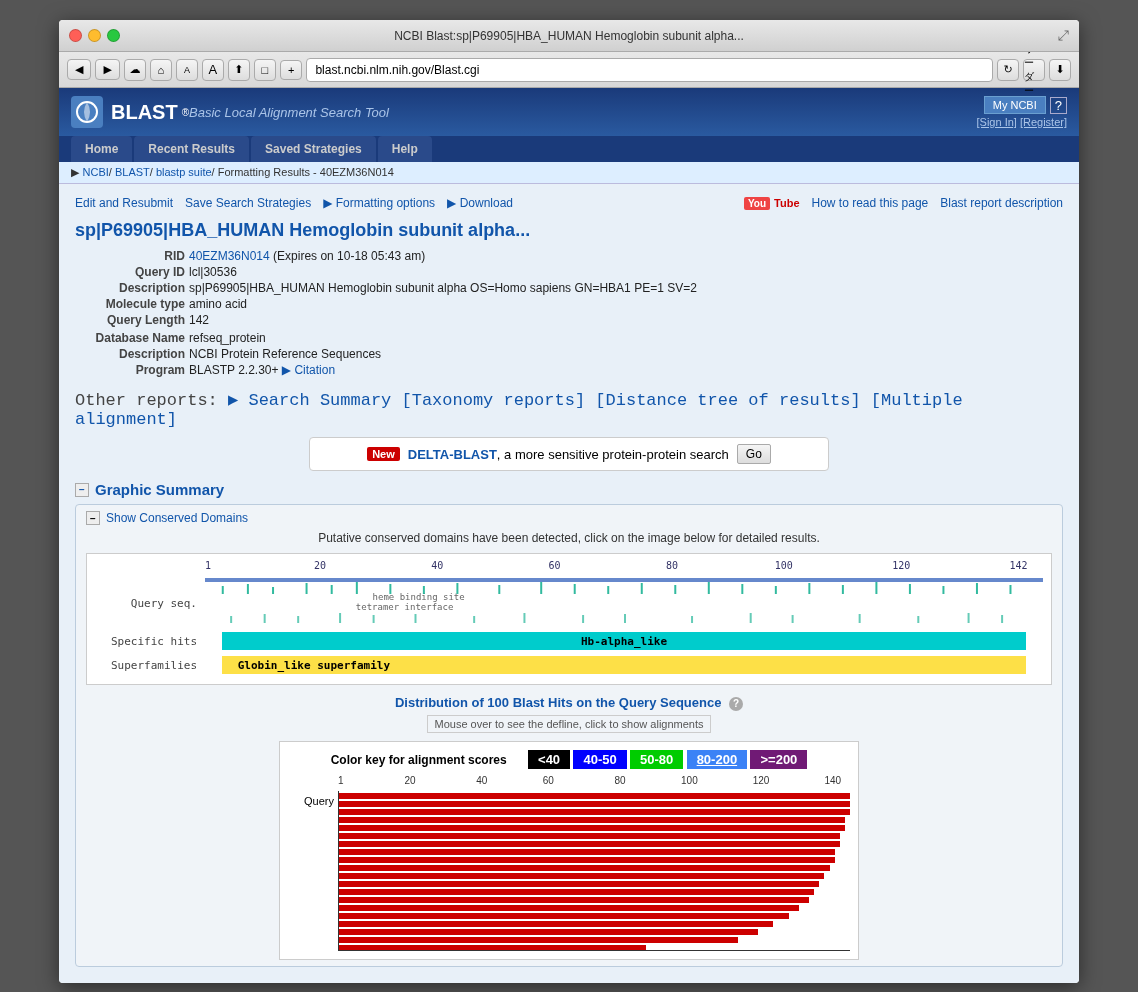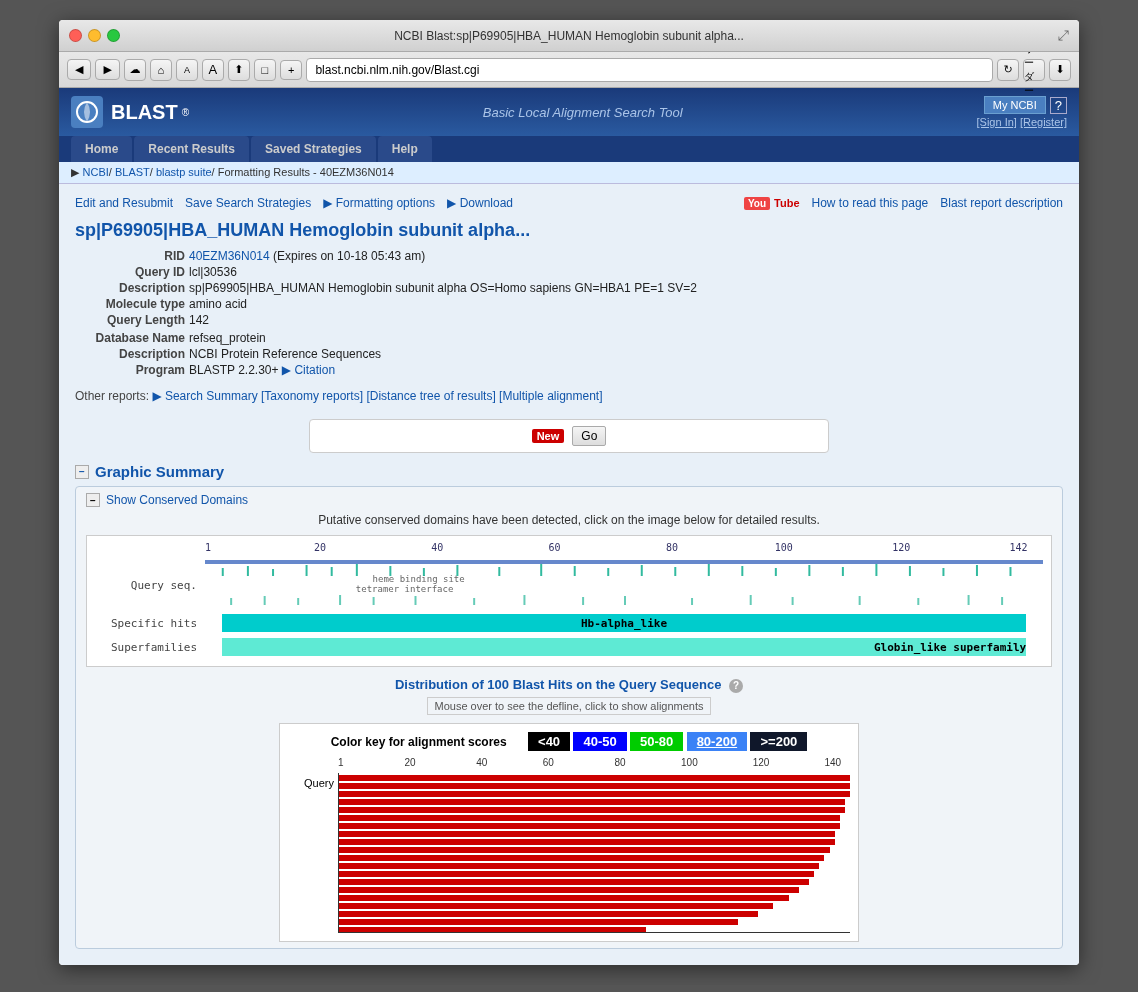--- a/index.html
+++ b/index.html
@@ -50,21 +50,21 @@
     .blast-header {
       background: linear-gradient(to bottom, #1a3a7a, #2a5aa0);
       padding: 8px 12px;
       display: flex;
       align-items: center;
       justify-content: space-between;
     }
     .blast-logo { display: flex; align-items: center; gap: 4px; }
     .blast-logo-text { font-size: 20px; font-weight: bold; color: #fff; }
     .blast-logo-sup { font-size: 10px; color: #fff; vertical-align: super; }
-    .blast-tagline { color: #aac4e8; font-style: italic; font-size: 13px; flex: 1; text-align: center; }
+    .blast-tagline { color: #aac4e8; font-style: italic; font-size: 13px; flex: 1; }
     .blast-header-right { display: flex; flex-direction: column; align-items: flex-end; gap: 2px; }
     .my-ncbi-btn { background: #4a7fc0; color: #fff; border: 1px solid #6a9fd0; padding: 2px 8px; font-size: 11px; cursor: pointer; }
     .sign-links { color: #aac4e8; font-size: 11px; }
     .sign-links a { color: #aac4e8; }
     
     
     .nav-tabs {
       background: #1a3a7a;
       display: flex;
       padding: 0 12px;
@@ -140,23 +140,24 @@
       margin-bottom: 10px;
     }
     .info-left, .info-right { }
     .info-row { display: flex; gap: 4px; margin-bottom: 2px; font-size: 12px; }
     .info-label { font-weight: bold; color: #444; min-width: 110px; text-align: right; }
     .info-value { color: #222; }
     .info-value a { color: #1155aa; text-decoration: none; }
     
     
     .other-reports {
-      font-size: 12px;
-      margin-bottom: 16px;
+      font-size: 17px;
+      margin-bottom: 8px;
       color: #444;
+      font-family: Liberation Mono, monospace;
     }
     .other-reports a { color: #1155aa; text-decoration: none; }
     
     
     .delta-banner {
       background: #fff;
       border: 1px solid #ccc;
       border-radius: 4px;
       padding: 6px 12px;
       display: flex;
@@ -476,20 +477,23 @@
     <div class="other-reports">
       <span>Other reports:</span>
       <a href="#"> ▶ Search Summary</a>
       <a href="#"> [Taxonomy reports]</a>
       <a href="#"> [Distance tree of results]</a>
       <a href="#"> [Multiple alignment]</a>
     </div>
 
     <div class="delta-banner">
       <span class="new-badge">New</span>
+      <span class="delta-text">
+        <a href="#">DELTA-BLAST</a>, a more sensitive protein-protein search
+      </span>
       <button class="go-btn">Go</button>
     </div>
 
     <div>
       <div class="section-header">
         <div class="collapse-btn">−</div>
         <span>Graphic Summary</span>
       </div>
 
       <div class="conserved-panel">
@@ -582,21 +586,21 @@
             <div class="domain-bar-wrap" style="position:relative;height:22px;">
               <div class="domain-bar hb-alpha" style="position:absolute;top:2px;left:2%;width:96%;height:18px;background:#00cccc;display:flex;align-items:center;justify-content:center;font-size:11px;font-family:monospace;font-weight:bold;">
                 <span>Hb-alpha_like</span>
               </div>
             </div>
           </div>
 
           <div class="domain-row">
             <div class="domain-label">Superfamilies</div>
             <div class="domain-bar-wrap" style="position:relative;height:22px;">
-              <div class="domain-bar globin-like" style="position:absolute;top:2px;left:2%;width:96%;height:18px;background:#5eead4;display:flex;align-items:center;justify-content:flex-end;font-size:11px;font-family:monospace;font-weight:bold;">
+              <div class="domain-bar globin-like" style="position:absolute;top:2px;left:2%;width:96%;height:18px;background:#fde047;display:flex;align-items:center;justify-content:flex-start;font-size:11px;font-family:monospace;font-weight:bold;padding-left:16px;">
                 <span>Globin_like superfamily</span>
               </div>
             </div>
           </div>
         </div>
 
         <div class="distribution-section">
           <div class="distribution-title">
             <span>Distribution of 100 Blast Hits on the Query Sequence</span>
             <span style="display:inline-block;width:14px;height:14px;border-radius:50%;background:#aaa;color:#fff;font-size:10px;font-weight:bold;text-align:center;line-height:14px;margin-left:4px;">?</span>
@@ -607,21 +611,21 @@
           </div>
 
           <div class="query-chart">
 
             <div style="text-align:center; margin-bottom:6px;">
               <span class="color-key-title">Color key for alignment scores</span>
               <span class="ck-box" style="background:#000000;">&lt;40</span>
               <span class="ck-box" style="background:#0000ff;">40-50</span>
               <span class="ck-box" style="background:#00cc00;">50-80</span>
               <span class="ck-box" style="background:#3b82f6;text-decoration:underline;">80-200</span>
-              <span class="ck-box" style="background:#0f172a;">&gt;=200</span>
+              <span class="ck-box" style="background:#701a75;">&gt;=200</span>
             </div>
 
             <div style="display:flex; margin-left:50px; margin-bottom:2px;">
               <div style="flex:1;position:relative;height:14px;font-size:10px;color:#333;">
                 <span style="position:absolute;left:0%;">1</span>
                 <span style="position:absolute;left:13%;">20</span>
                 <span style="position:absolute;left:27%;">40</span>
                 <span style="position:absolute;left:40%;">60</span>
                 <span style="position:absolute;left:54%;">80</span>
                 <span style="position:absolute;left:67%;">100</span>

